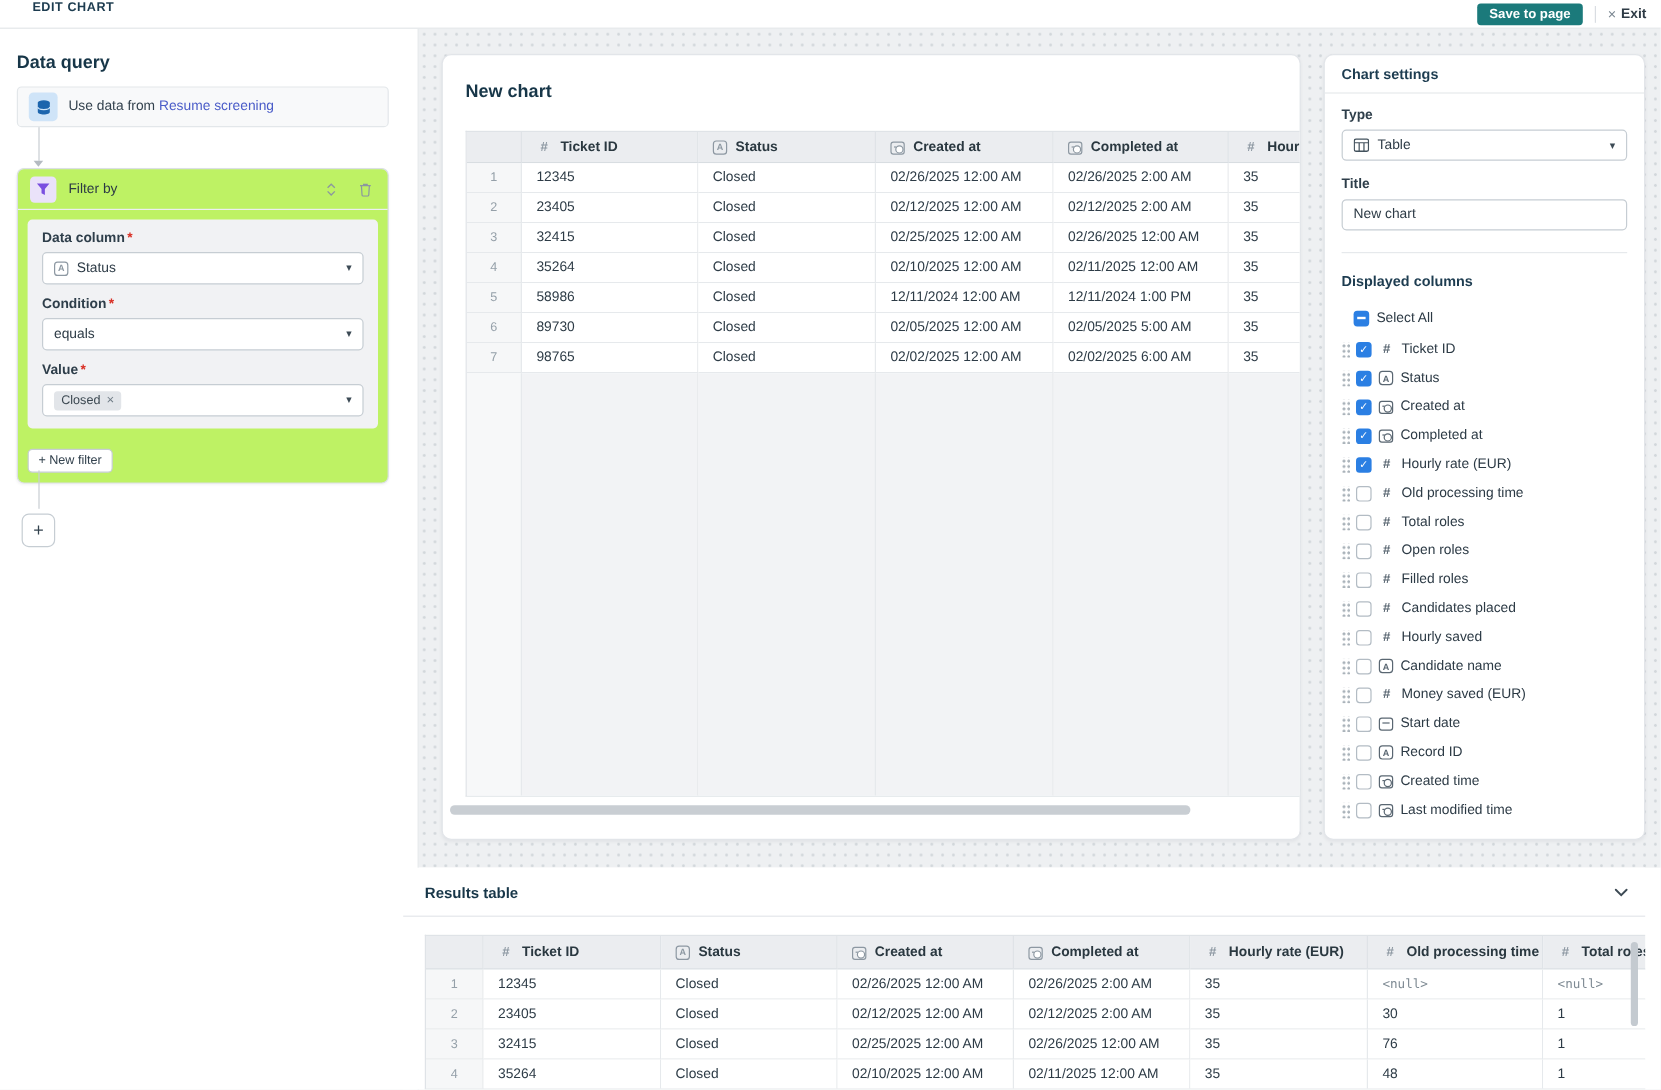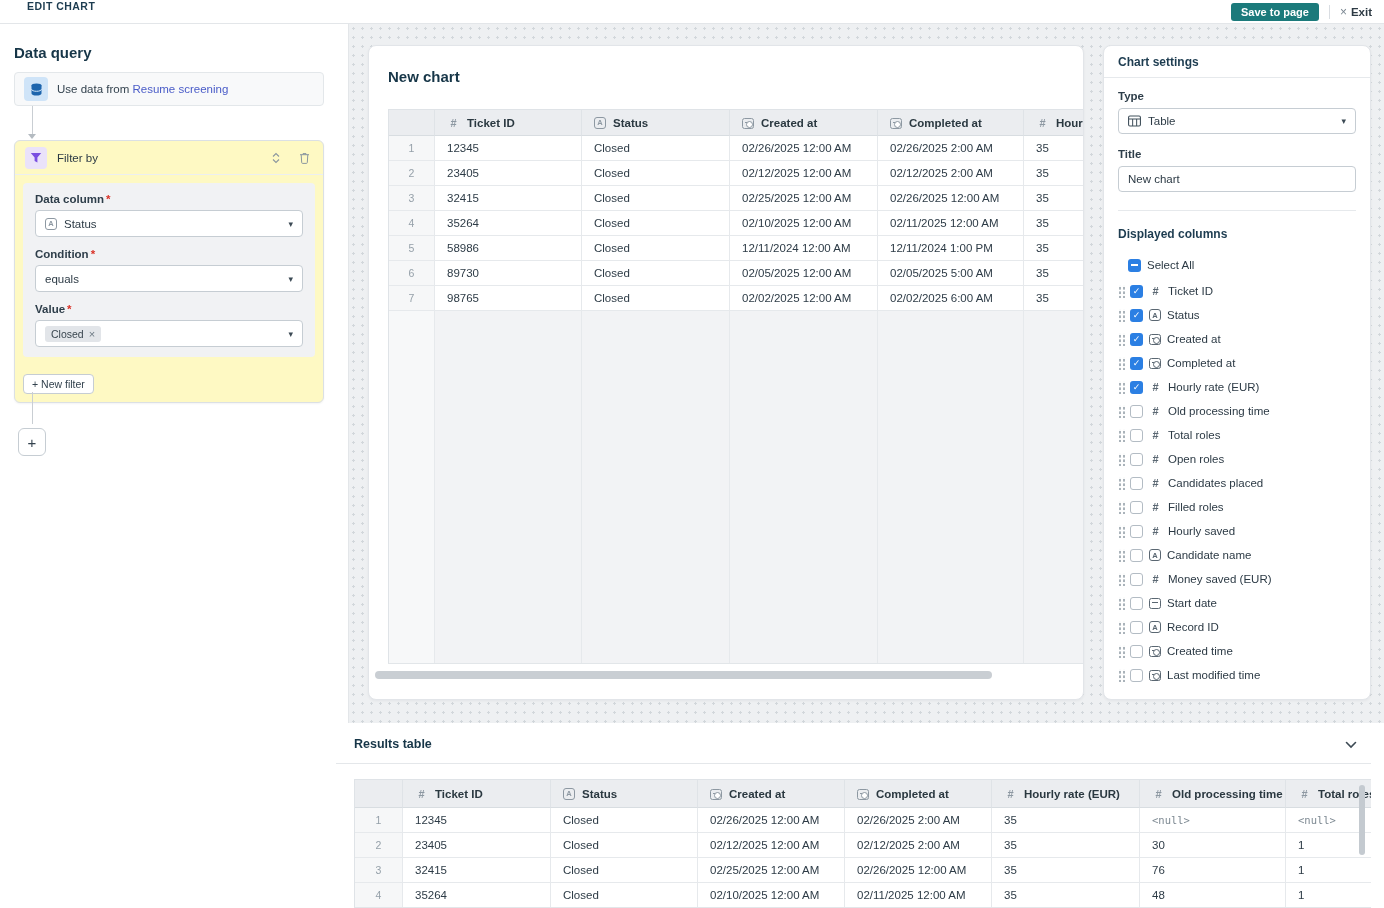--- a/index.html
+++ b/index.html
@@ -32,21 +32,21 @@
   .source-text { color:#33424e; }
   .source-text a { color:#4a5cc8; text-decoration:none; }
 
   .connector { position:absolute; width:1px; background:#c9ced3; }
   .c1 { left:32px; top:82px; height:28px; }
   .c2 { left:32px; top:368px; height:32px; }
   .arrow-down { position:absolute; left:28px; top:110px; width:0; height:0;
     border-left:4.5px solid transparent; border-right:4.5px solid transparent; border-top:5px solid #b4bbc1; }
 
   .filter-card { position:absolute; left:14px; top:116px; width:310px;
-    background:#fef9c3; border:1px solid #dbe0e4; border-radius:6px; box-shadow:0 1px 2px rgba(16,24,32,.05); }
+    background:#bef264; border:1px solid #dbe0e4; border-radius:6px; box-shadow:0 1px 2px rgba(16,24,32,.05); }
   .filter-head { height:34px; display:flex; align-items:center; gap:10px; padding:0 10px;
     border-bottom:1px solid #eceff1; }
   .flt-badge { width:22px; height:22px; border-radius:4px; background:#eae2fa;
     display:flex; align-items:center; justify-content:center; flex:0 0 auto; }
   .filter-title { font-size:11.5px; font-weight:400; color:#2c3a45; }
   .filter-head .spacer { flex:1; }
   .head-ic { display:flex; align-items:center; justify-content:center; width:18px; height:18px; cursor:pointer; }
   .filter-body { margin:8px; background:#f1f2f4; border-radius:4px; padding:10px 12px; }
   .f-label { font-size:11.5px; font-weight:700; color:#2e3e4a; margin-bottom:5px; }
   .req { color:#d93025; margin-left:2px; }
@@ -395,27 +395,27 @@
           <div class="dc-row">
             <span class="drag"></span>
             <span class="cb off"></span>
             <span class="tic ic-number"></span>
             <span class="dc-label">Open roles</span>
           </div>
           <div class="dc-row">
             <span class="drag"></span>
             <span class="cb off"></span>
             <span class="tic ic-number"></span>
+            <span class="dc-label">Filled roles</span>
+          </div>
+          <div class="dc-row">
+            <span class="drag"></span>
+            <span class="cb off"></span>
+            <span class="tic ic-number"></span>
             <span class="dc-label">Candidates placed</span>
-          </div>
-          <div class="dc-row">
-            <span class="drag"></span>
-            <span class="cb off"></span>
-            <span class="tic ic-number"></span>
-            <span class="dc-label">Filled roles</span>
           </div>
           <div class="dc-row">
             <span class="drag"></span>
             <span class="cb off"></span>
             <span class="tic ic-number"></span>
             <span class="dc-label">Hourly saved</span>
           </div>
           <div class="dc-row">
             <span class="drag"></span>
             <span class="cb off"></span>

